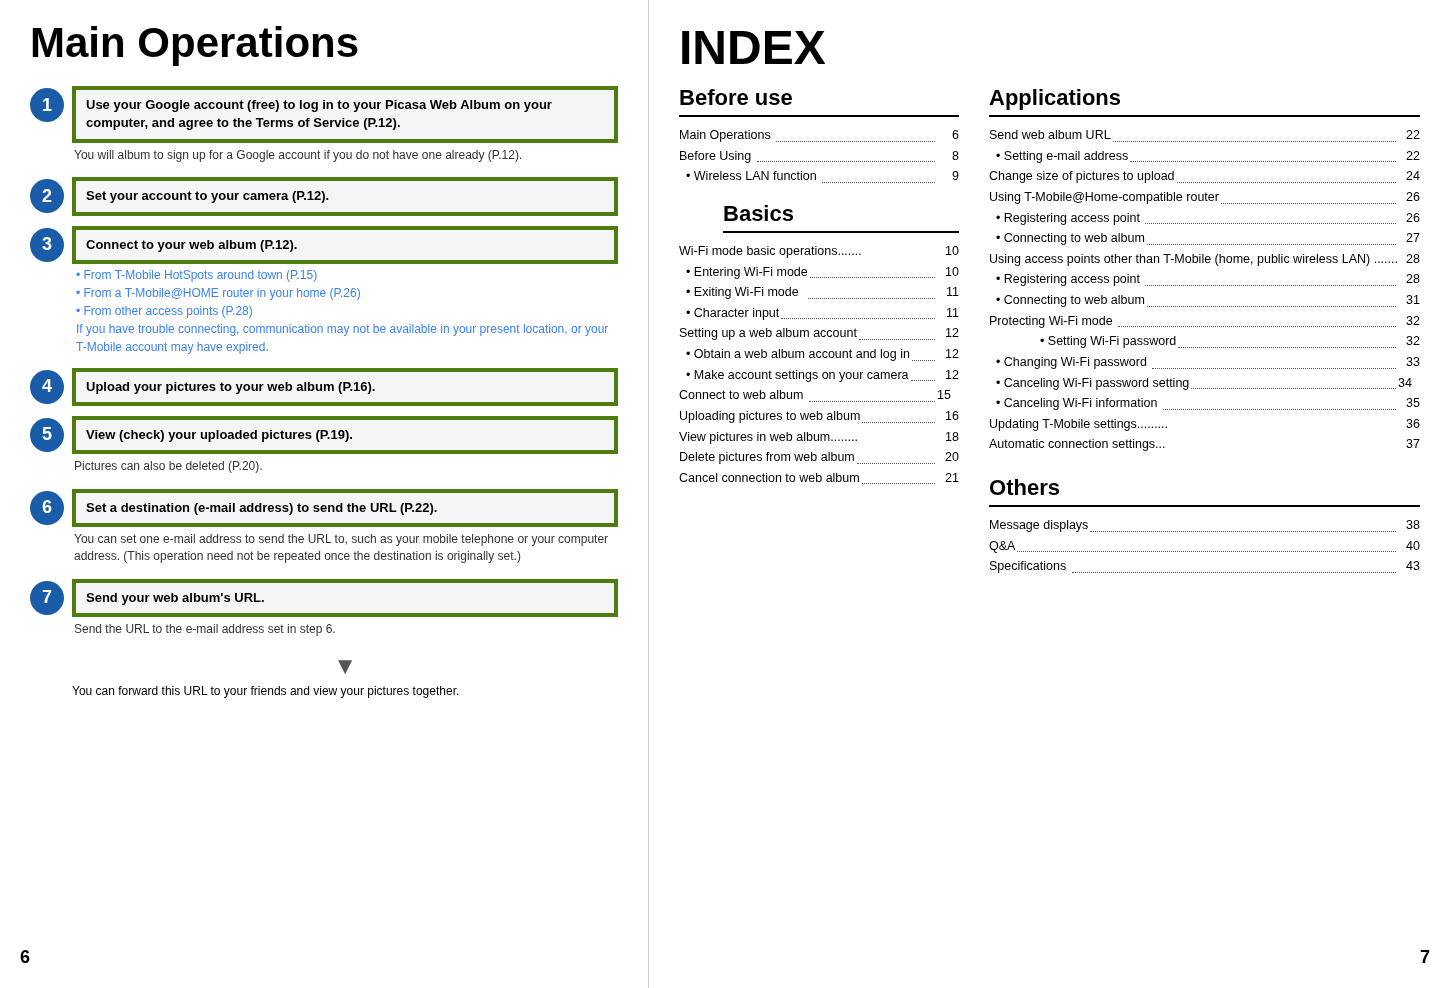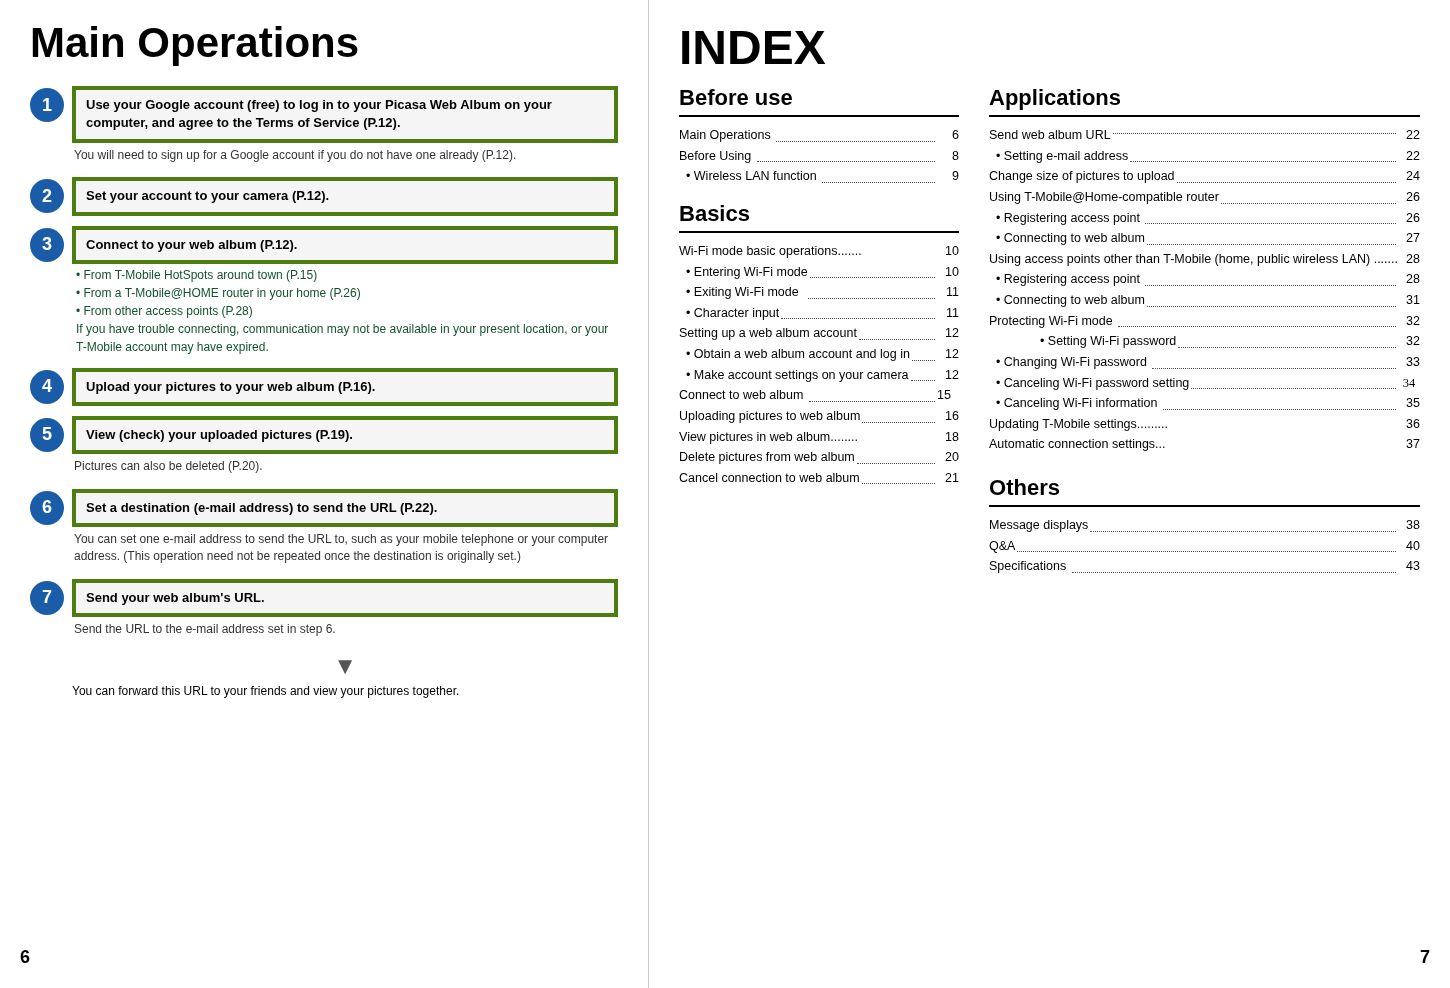--- a/index.html
+++ b/index.html
@@ -65,21 +65,21 @@
 
     .step-desc {
       font-size: 12px;
       color: #333;
       padding: 4px 2px;
       line-height: 1.4;
     }
 
     .step-desc-bullet {
       font-size: 12px;
-      color: #14532d;
+      color: #3b82f6;
       padding: 2px 2px 2px 4px;
       line-height: 1.5;
     }
 
     .arrow-down {
       text-align: center;
       font-size: 24px;
       color: #555;
       margin: 4px 0;
       padding-left: 42px;
@@ -120,20 +120,21 @@
       font-size: 22px;
       font-weight: bold;
       color: #000;
       border-bottom: 2px solid #000;
       padding-bottom: 4px;
       margin-bottom: 8px;
     }
 
     .section-gap {
       margin-top: 14px;
+      margin-left: 44px;
     }
 
     .page-num-right {
       position: absolute;
       bottom: 20px;
       right: 20px;
       font-size: 18px;
       font-weight: bold;
     }
 
@@ -150,21 +151,21 @@
 <body>
 
 <div class="left-panel">
   <h1>Main Operations</h1>
 
   <div id="steps-container">
       <div class="step-block">
         <div class="step-number">1</div>
         <div class="step-content">
           <div class="step-box">Use your Google account (free) to log in to your Picasa Web Album on your computer, and agree to the Terms of Service (P.12).</div>
-          <div class="step-desc">You will need to sign up for a Google account if you do not have one already (P.12).</div>
+          <div class="step-desc">You will album to sign up for a Google account if you do not have one already (P.12).</div>
         </div>
       </div>
       <div class="step-block">
         <div class="step-number">2</div>
         <div class="step-content">
           <div class="step-box">Set your account to your camera (P.12).</div>
         </div>
       </div>
       <div class="step-block">
         <div class="step-number">3</div>
@@ -299,21 +300,21 @@
               <span style="white-space: pre;">Cancel connection to web album</span>
               <span style="flex: 1 1 0%; border-bottom: 1px dotted rgb(85, 85, 85); margin-bottom: 4px; margin-left: 2px; margin-right: 2px;"></span>
               <span style="min-width: 22px; text-align: right; flex-shrink: 0;">21</span>
             </div>
           </div>
       </div>
 
       <div class="index-col-right">
         <div class="index-section-title">Applications</div>
         <div id="applications-entries">
-            <div style="display: flex; font-size: 12.5px; line-height: 1.65; align-items: center;">
+            <div style="display: flex; font-size: 12.5px; line-height: 1.65; align-items: flex-end;">
               <span style="white-space: pre;">Send web album URL</span>
               <span style="flex: 1 1 0%; border-bottom: 1px dotted rgb(85, 85, 85); margin-bottom: 4px; margin-left: 2px; margin-right: 2px;"></span>
               <span style="min-width: 22px; text-align: right; flex-shrink: 0;">22</span>
             </div>
             <div style="display: flex; font-size: 12.5px; line-height: 1.65; align-items: flex-end;">
               <span style="white-space: pre;">  • Setting e-mail address</span>
               <span style="flex: 1 1 0%; border-bottom: 1px dotted rgb(85, 85, 85); margin-bottom: 4px; margin-left: 2px; margin-right: 2px;"></span>
               <span style="min-width: 22px; text-align: right; flex-shrink: 0;">22</span>
             </div>
             <div style="display: flex; font-size: 12.5px; line-height: 1.65; align-items: flex-end;">
@@ -362,21 +363,21 @@
               <span style="min-width: 22px; text-align: right; flex-shrink: 0;">32</span>
             </div>
             <div style="display: flex; font-size: 12.5px; line-height: 1.65; align-items: flex-end;">
               <span style="white-space: pre;">  • Changing Wi-Fi password </span>
               <span style="flex: 1 1 0%; border-bottom: 1px dotted rgb(85, 85, 85); margin-bottom: 4px; margin-left: 2px; margin-right: 2px;"></span>
               <span style="min-width: 22px; text-align: right; flex-shrink: 0;">33</span>
             </div>
             <div style="display: flex; font-size: 12.5px; line-height: 1.65; align-items: flex-end;">
               <span style="white-space: pre;">  • Canceling Wi-Fi password setting</span>
               <span style="flex: 1 1 0%; border-bottom: 1px dotted rgb(85, 85, 85); margin-bottom: 4px; margin-left: 2px; margin-right: 2px;"></span>
-              <span style="min-width: 22px; text-align: center; flex-shrink: 0; font-family: Liberation Serif, serif;">34</span>
+              <span style="min-width: 22px; text-align: left; flex-shrink: 0;">34</span>
             </div>
             <div style="display: flex; font-size: 12.5px; line-height: 1.65; align-items: flex-end;">
               <span style="white-space: pre;">  • Canceling Wi-Fi information </span>
               <span style="flex: 1 1 0%; border-bottom: 1px dotted rgb(85, 85, 85); margin-bottom: 4px; margin-left: 2px; margin-right: 2px;"></span>
               <span style="min-width: 22px; text-align: right; flex-shrink: 0;">35</span>
             </div>
             <div style="display: flex; font-size: 12.5px; line-height: 1.65; align-items: flex-end;">
               <span style="white-space: pre;">Updating T-Mobile settings.........</span>
               <span style="flex: 1 1 0%;"></span>
               <span style="min-width: 22px; text-align: right; flex-shrink: 0;">36</span>

